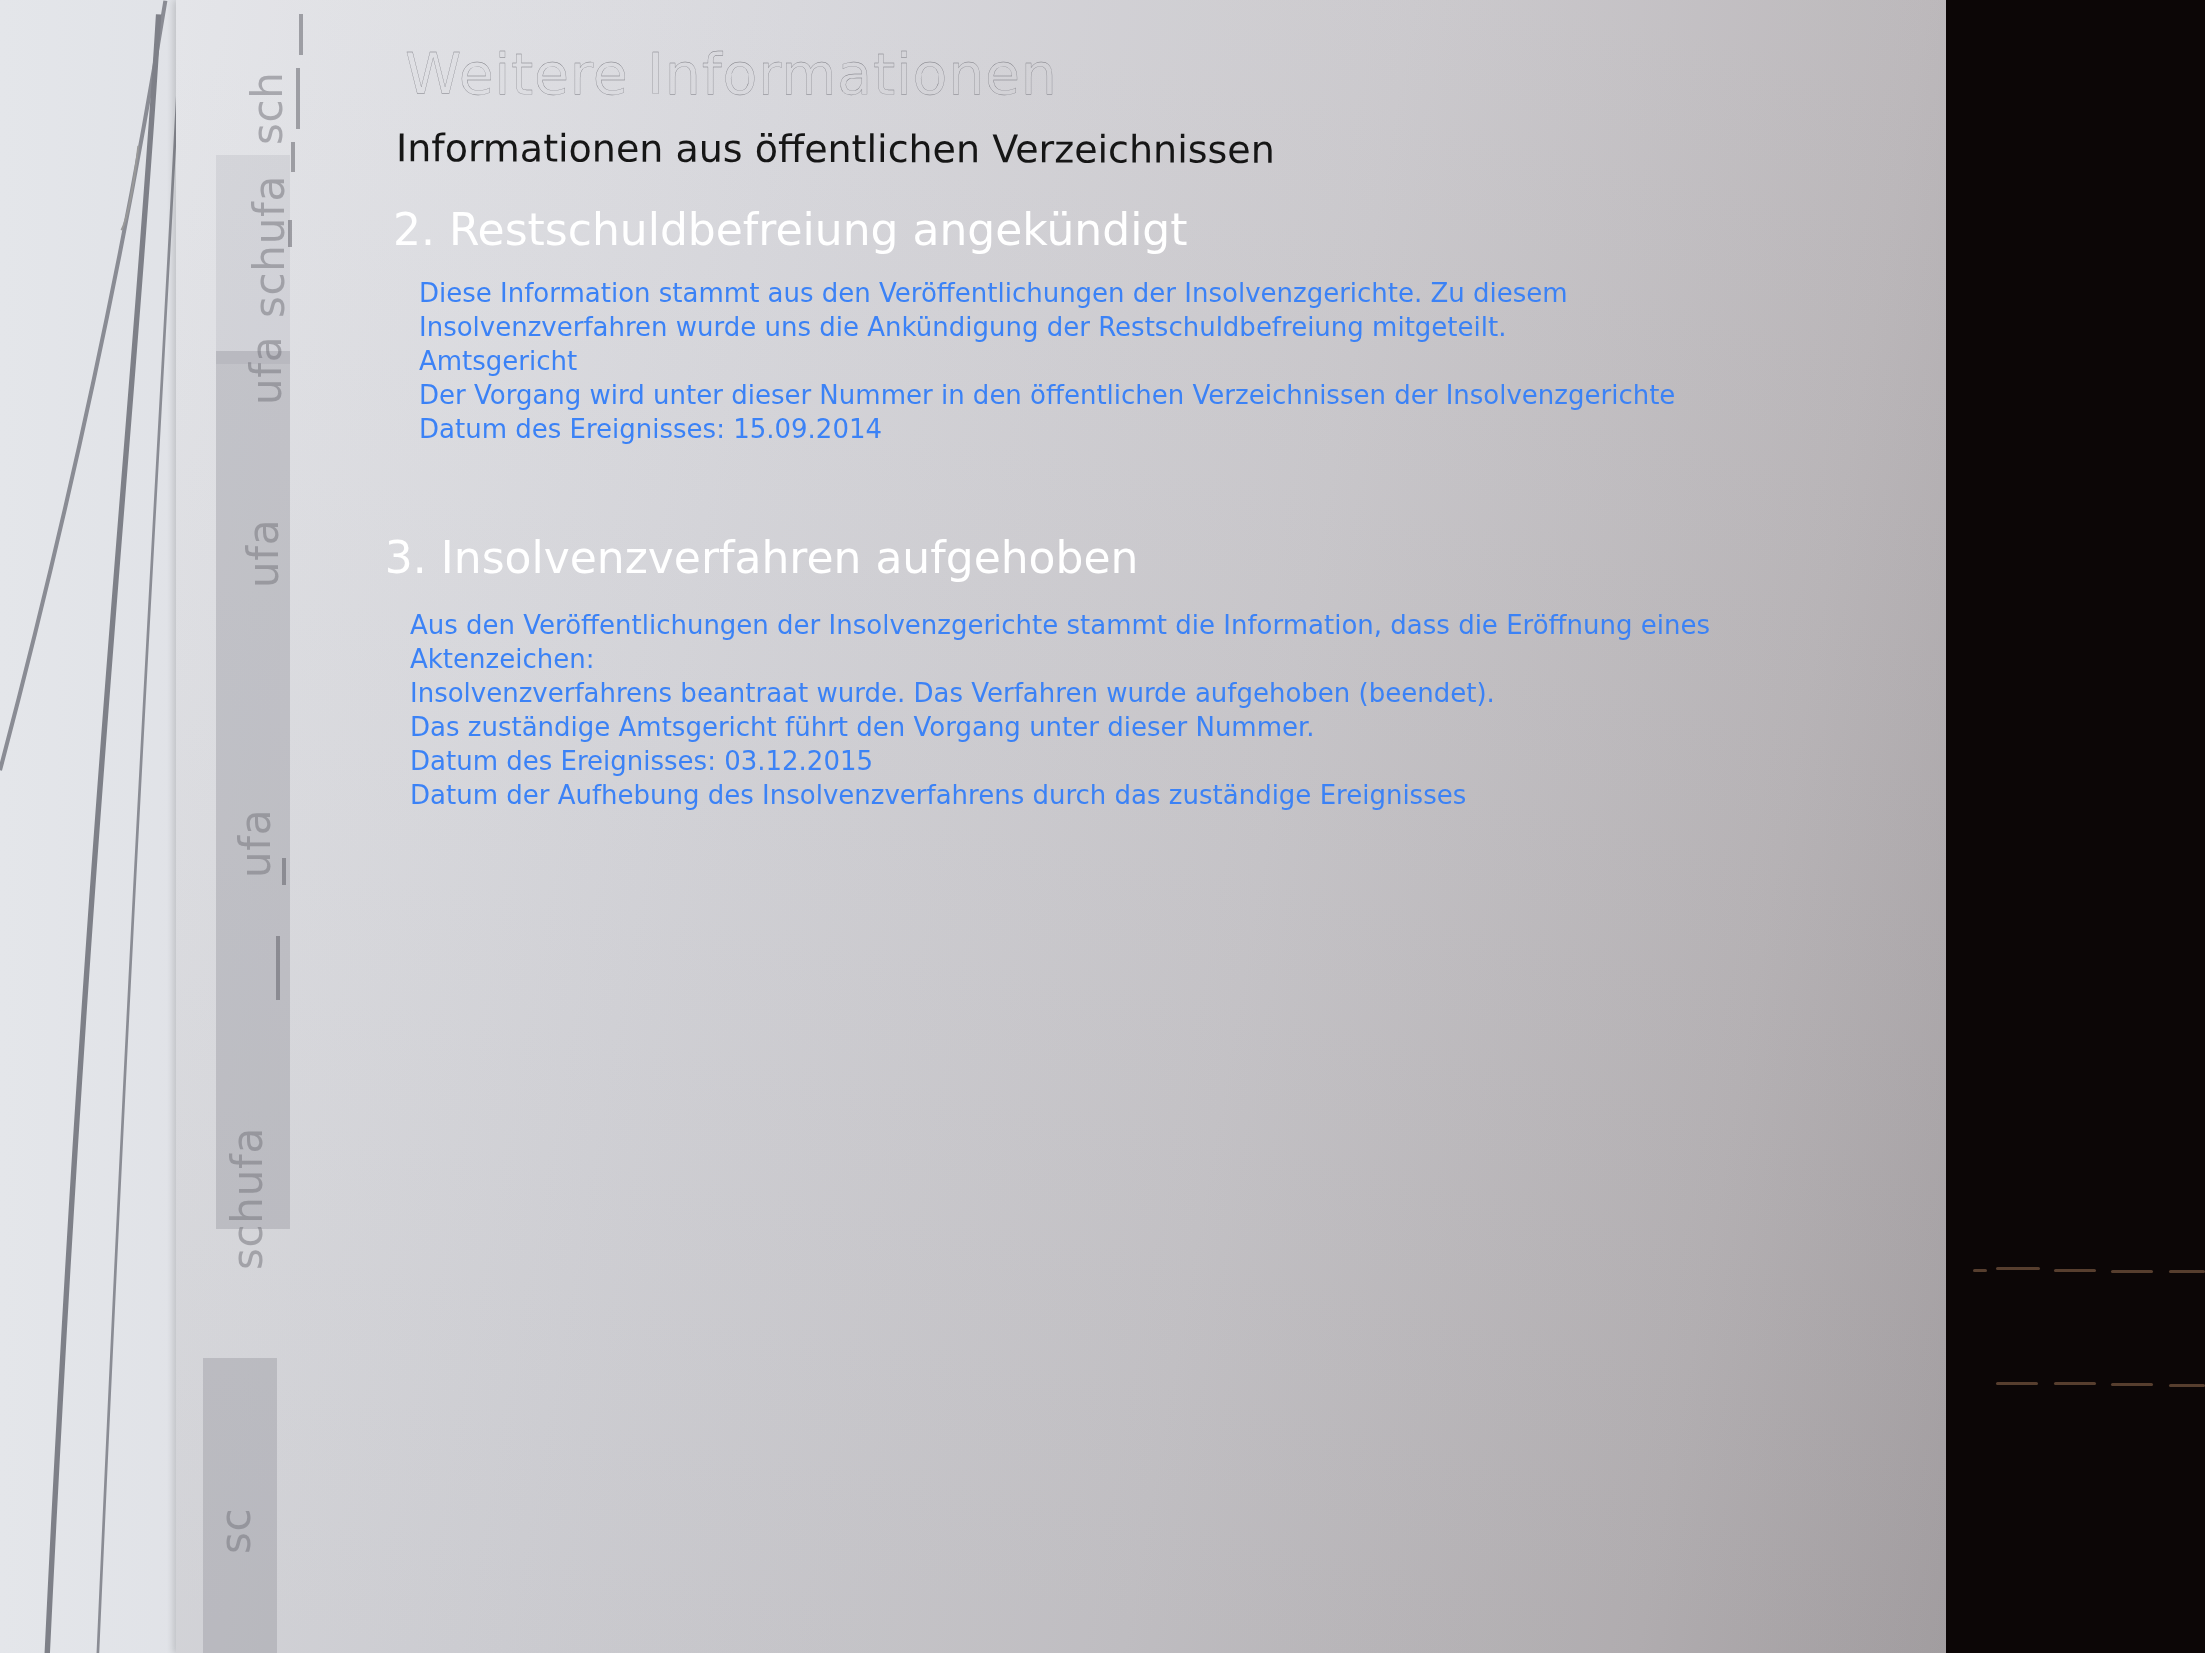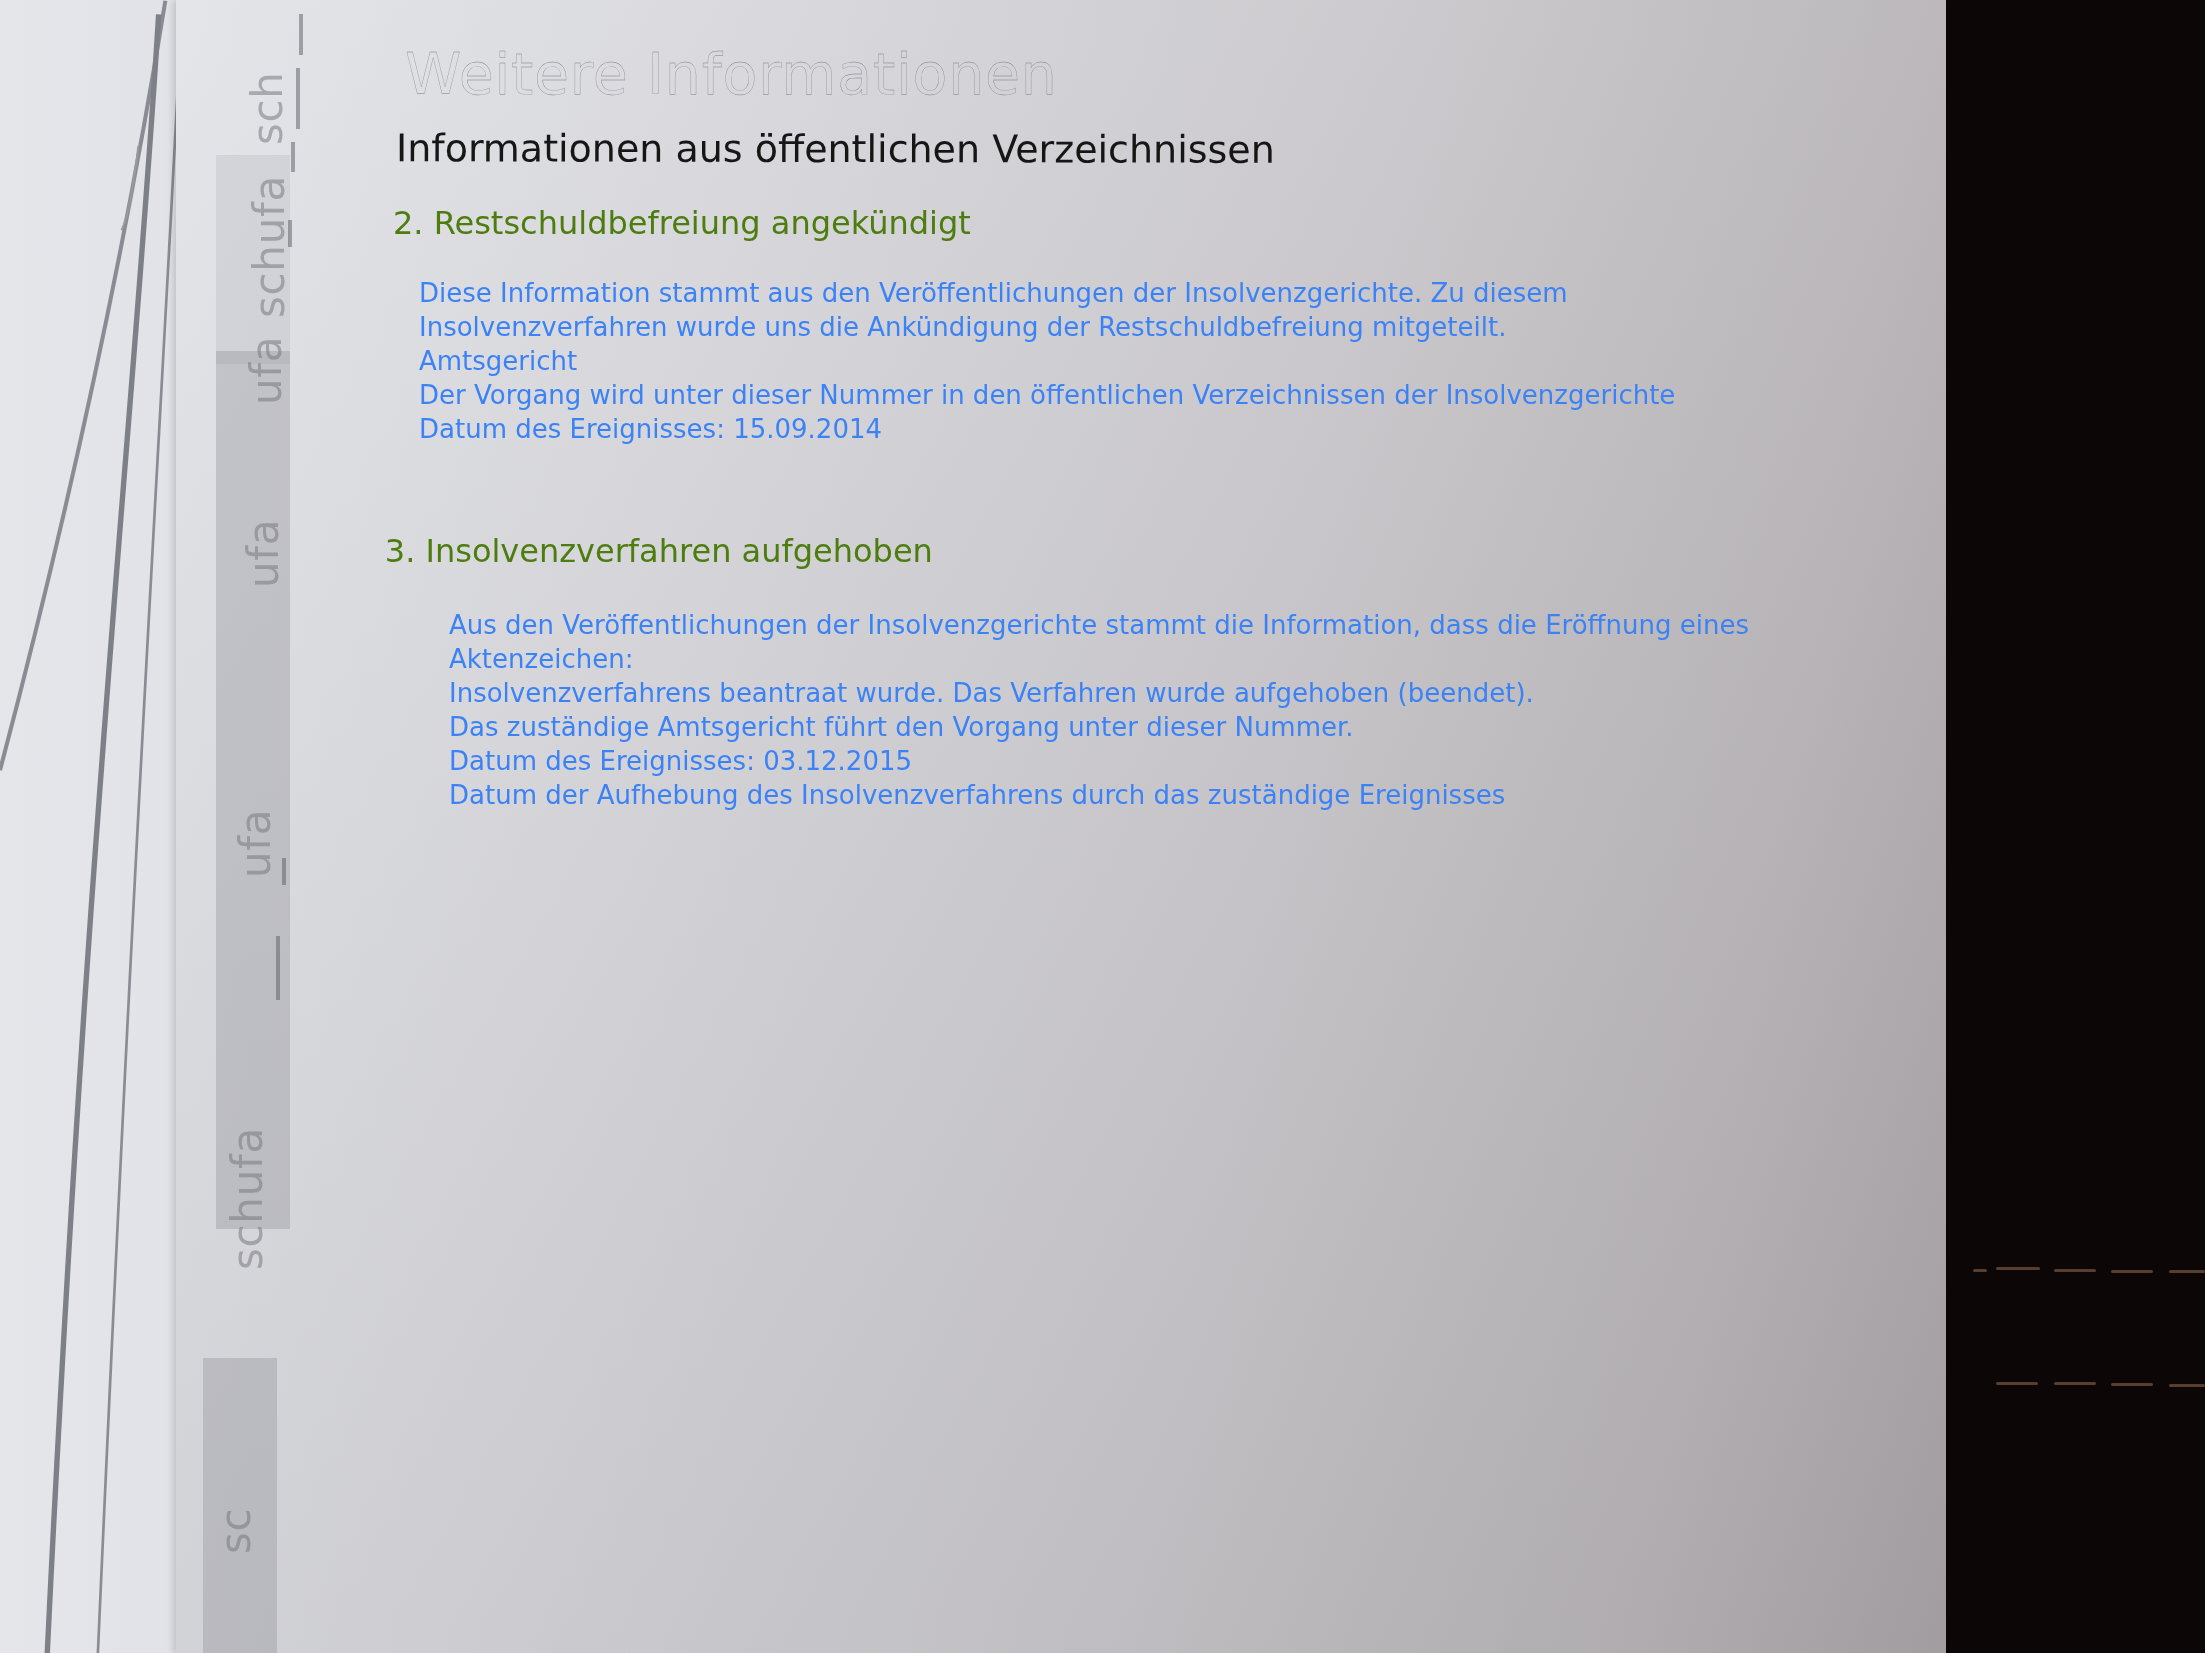--- a/index.html
+++ b/index.html
@@ -52,21 +52,21 @@
       position: absolute; left: 27px; top: 13.5px; white-space: nowrap;
       font-size: 57px; font-weight: 400; color: #8d8d92; letter-spacing: 0.7px;
       font-family: "DejaVu Sans", sans-serif;
       -webkit-text-stroke: 0.3px #7a7a80; color: transparent;
     }
     .subtitle {
       position: absolute; left: 17.6px; top: 100px; white-space: nowrap;
       font-size: 38px; color: #161616; transform: rotate(0.1deg);
     }
     .sec-head {
-      position: absolute; white-space: nowrap; font-size: 32px; color: #4d7c0f;
+      position: absolute; white-space: nowrap; font-size: 44px; color: #ffffff;
     }
     .para {
       position: absolute; font-size: 26px; line-height: 34px; color: #3b82f6;
       white-space: nowrap;
     }
     .para div { white-space: nowrap; }
   </style>
 </head>
 <body>
 
@@ -120,21 +120,21 @@
   <div class="sec-head" style="left:15px;top:177px;">2. Restschuldbefreiung angekündigt</div>
   <div class="para" style="left:41px;top:249px;">
     <div>Diese Information stammt aus den Veröffentlichungen der Insolvenzgerichte. Zu diesem</div>
     <div>Insolvenzverfahren wurde uns die Ankündigung der Restschuldbefreiung mitgeteilt.</div>
     <div>Amtsgericht</div>
     <div>Der Vorgang wird unter dieser Nummer in den öffentlichen Verzeichnissen der Insolvenzgerichte</div>
     <div>Datum des Ereignisses: 15.09.2014</div>
   </div>
 
   <div class="sec-head" style="left:6.8px;top:505px;">3. Insolvenzverfahren aufgehoben</div>
-  <div class="para" style="left:32px;top:581px;margin-left:39px;">
+  <div class="para" style="left:32px;top:581px;">
     <div>Aus den Veröffentlichungen der Insolvenzgerichte stammt die Information, dass die Eröffnung eines</div>
     <div>Aktenzeichen:</div>
     <div>Insolvenzverfahrens beantraat wurde. Das Verfahren wurde aufgehoben (beendet).</div>
     <div>Das zuständige Amtsgericht führt den Vorgang unter dieser Nummer.</div>
     <div>Datum des Ereignisses: 03.12.2015</div>
     <div>Datum der Aufhebung des Insolvenzverfahrens durch das zuständige Ereignisses</div>
   </div>
 </div>
 
 

